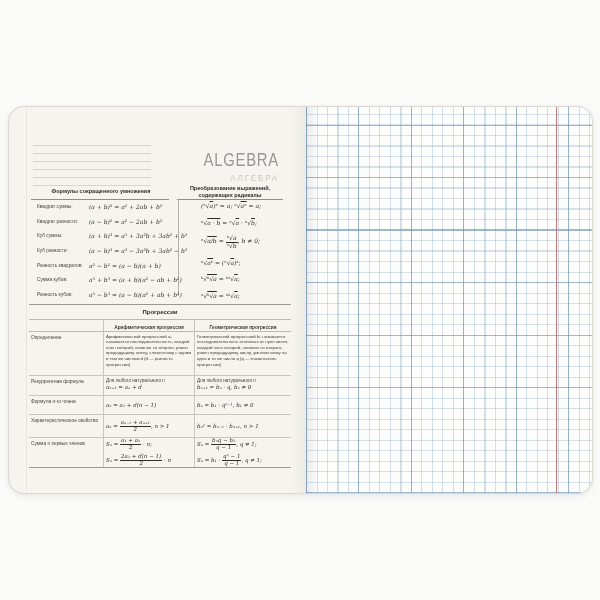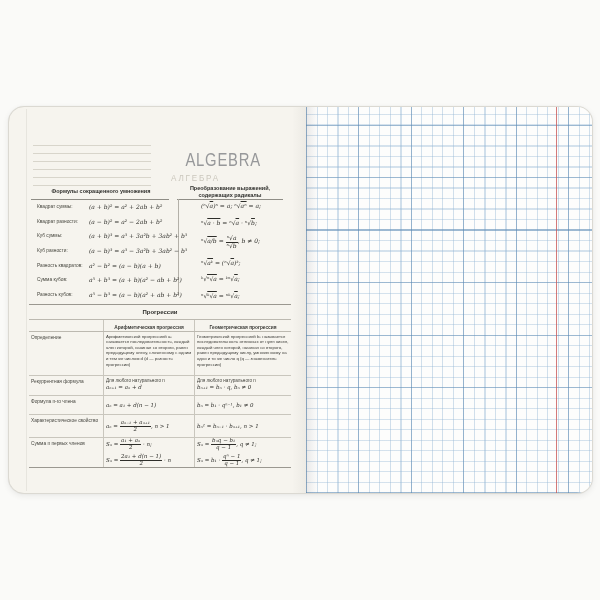--- a/index.html
+++ b/index.html
@@ -15,21 +15,21 @@
     box-shadow:0 2px 6px rgba(0,0,0,.07),0 0 1px rgba(0,0,0,.10);
     overflow:hidden;
   }
   .crease{position:absolute;left:17px;top:2px;bottom:2px;width:1px;background:#e7e5de;}
   
   .left-page{position:absolute;left:0;top:0;width:297px;height:100%;}
   .seam-shade{position:absolute;right:0;top:0;bottom:0;width:14px;
     background:linear-gradient(90deg,rgba(0,0,0,0) 0%,rgba(60,60,60,.05) 100%);}
   .name-lines{position:absolute;left:24px;top:31px;width:118px;}
   .name-lines div{height:7px;border-bottom:1px solid #d8d5cb;}
-  .title-block{position:absolute;left:150px;top:42px;width:120px;}
+  .title-block{position:absolute;left:150px;top:42px;width:120px;text-align:right;}
   .title-en{font-size:19px;letter-spacing:1px;color:#97989a;
     transform:scaleX(.78);transform-origin:100% 50%;white-space:nowrap;}
   .title-ru{font-size:9px;letter-spacing:2px;color:#cbc7bd;margin-top:2px;
     transform:scaleX(.9);transform-origin:100% 50%;white-space:nowrap;}
   .sec-header{position:absolute;font-weight:bold;font-size:5.5px;line-height:6.5px;
     text-align:center;color:#2f2f2c;}
   .h-mult{left:22px;top:81px;width:140px;}
   .h-rad{left:168px;top:78px;width:106px;}
   .rule{position:absolute;height:1px;background:#8f8d86;}
   .rule-left{left:22px;top:92px;width:138px;}

